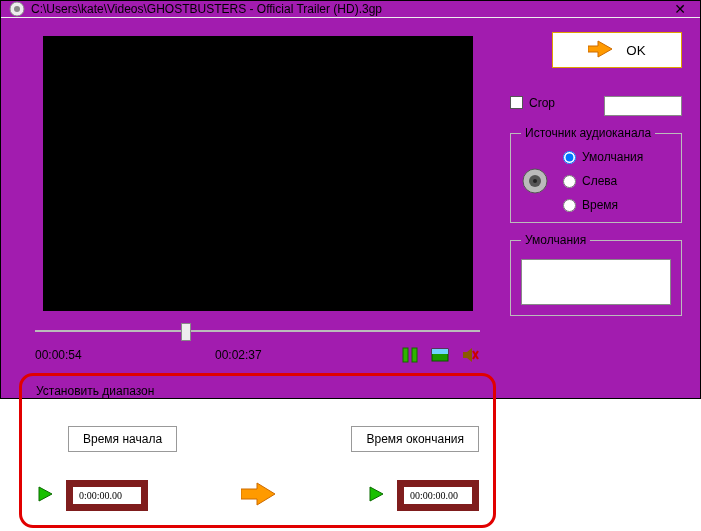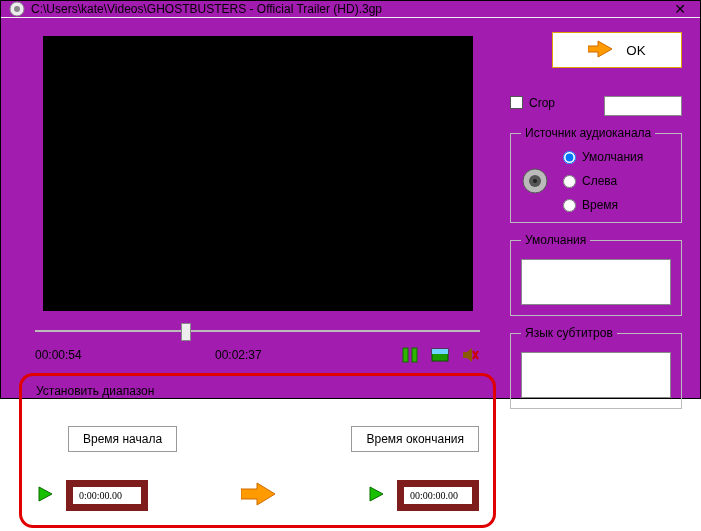--- a/index.html
+++ b/index.html
@@ -286,19 +286,15 @@
               </label>
             </div>
         </div>
       </fieldset>
 
       <fieldset class="group">
         <legend>Умолчания</legend>
         <div class="select-box"></div>
       </fieldset>
 
-      <fieldset class="group">
-        <legend>Язык субтитров</legend>
-        <div class="select-box"></div>
-      </fieldset>
     </div>
   </div>
 </div>
 
 </body></html>

